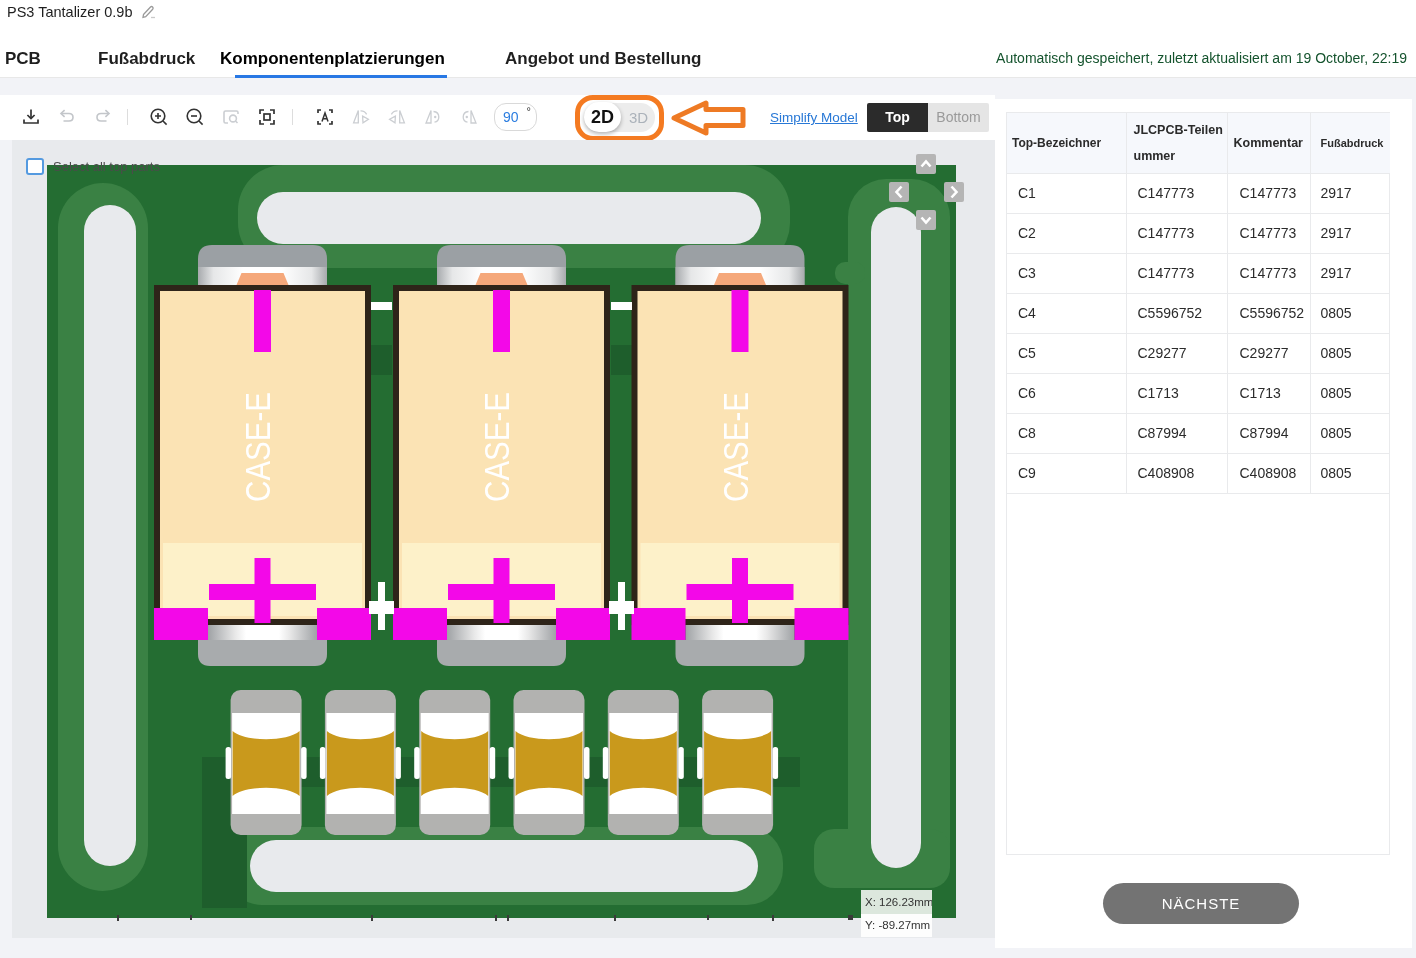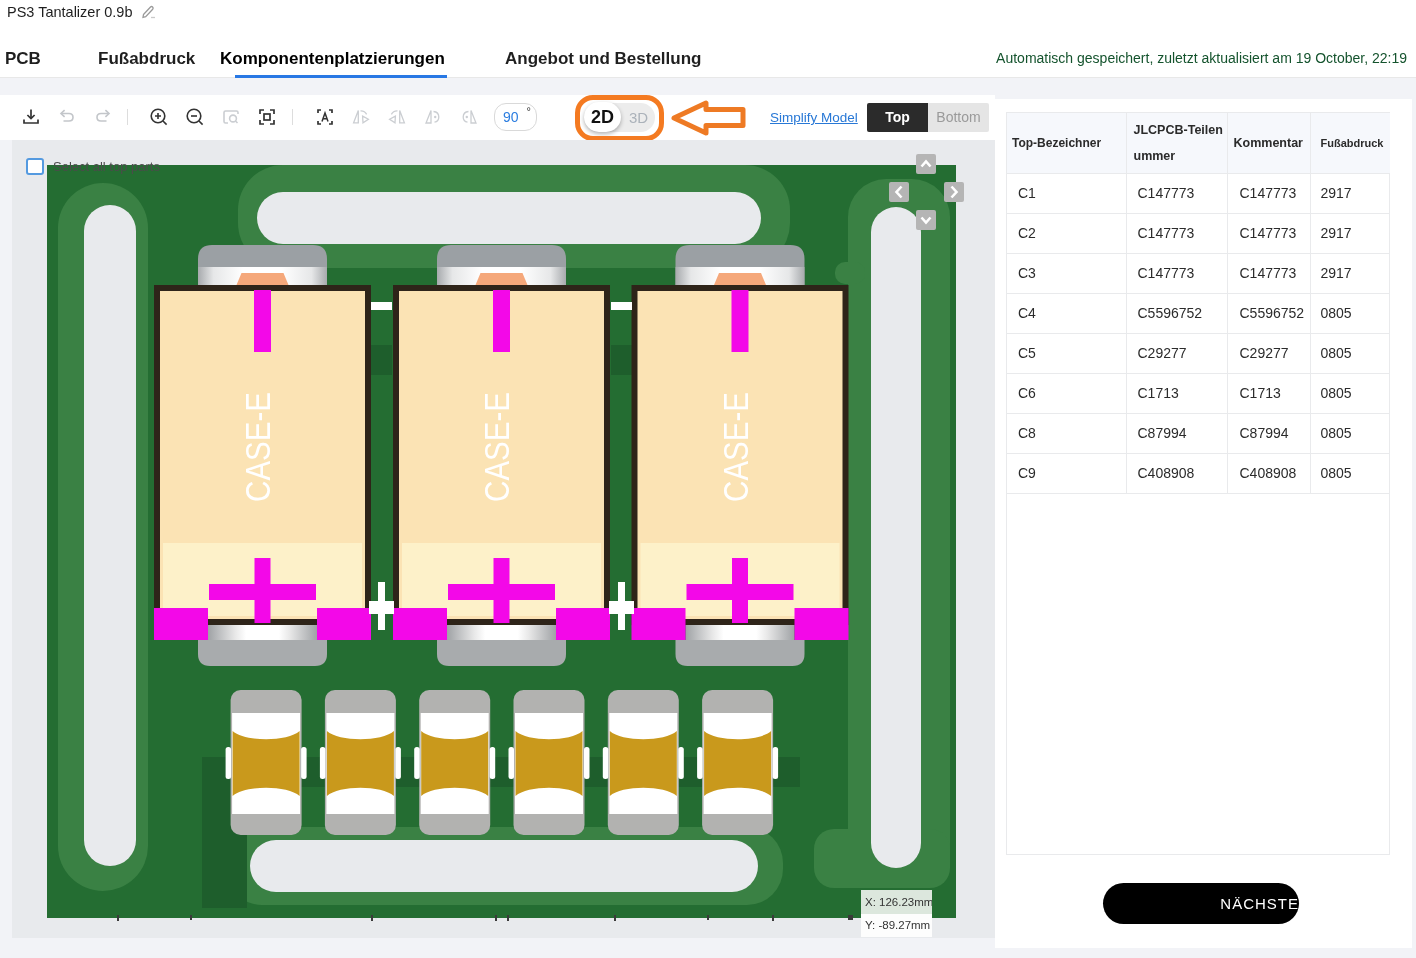--- a/index.html
+++ b/index.html
@@ -336,14 +336,14 @@
           </tr>
           <tr style="height:40px">
             <td style="border:1px solid #e9eaec;border-left:0;padding-left:11px">C9</td>
             <td style="border:1px solid #e9eaec;padding-left:11px">C408908</td>
             <td style="border:1px solid #e9eaec;padding-left:12px">C408908</td>
             <td style="border:1px solid #e9eaec;border-right:0;padding-left:10px">0805</td>
           </tr>
         </tbody>
   </table>
  </div>
- <div class="abs" style="left:108px;top:784px;width:196px;height:41px;border-radius:21px;background:#000000;color:#fff;font-size:15px;letter-spacing:1px;text-align:right;line-height:41px">NÄCHSTE</div>
+ <div class="abs" style="left:108px;top:784px;width:196px;height:41px;border-radius:21px;background:#737373;color:#fff;font-size:15px;letter-spacing:1px;text-align:center;line-height:41px">NÄCHSTE</div>
 </div>
 
 </body></html>

